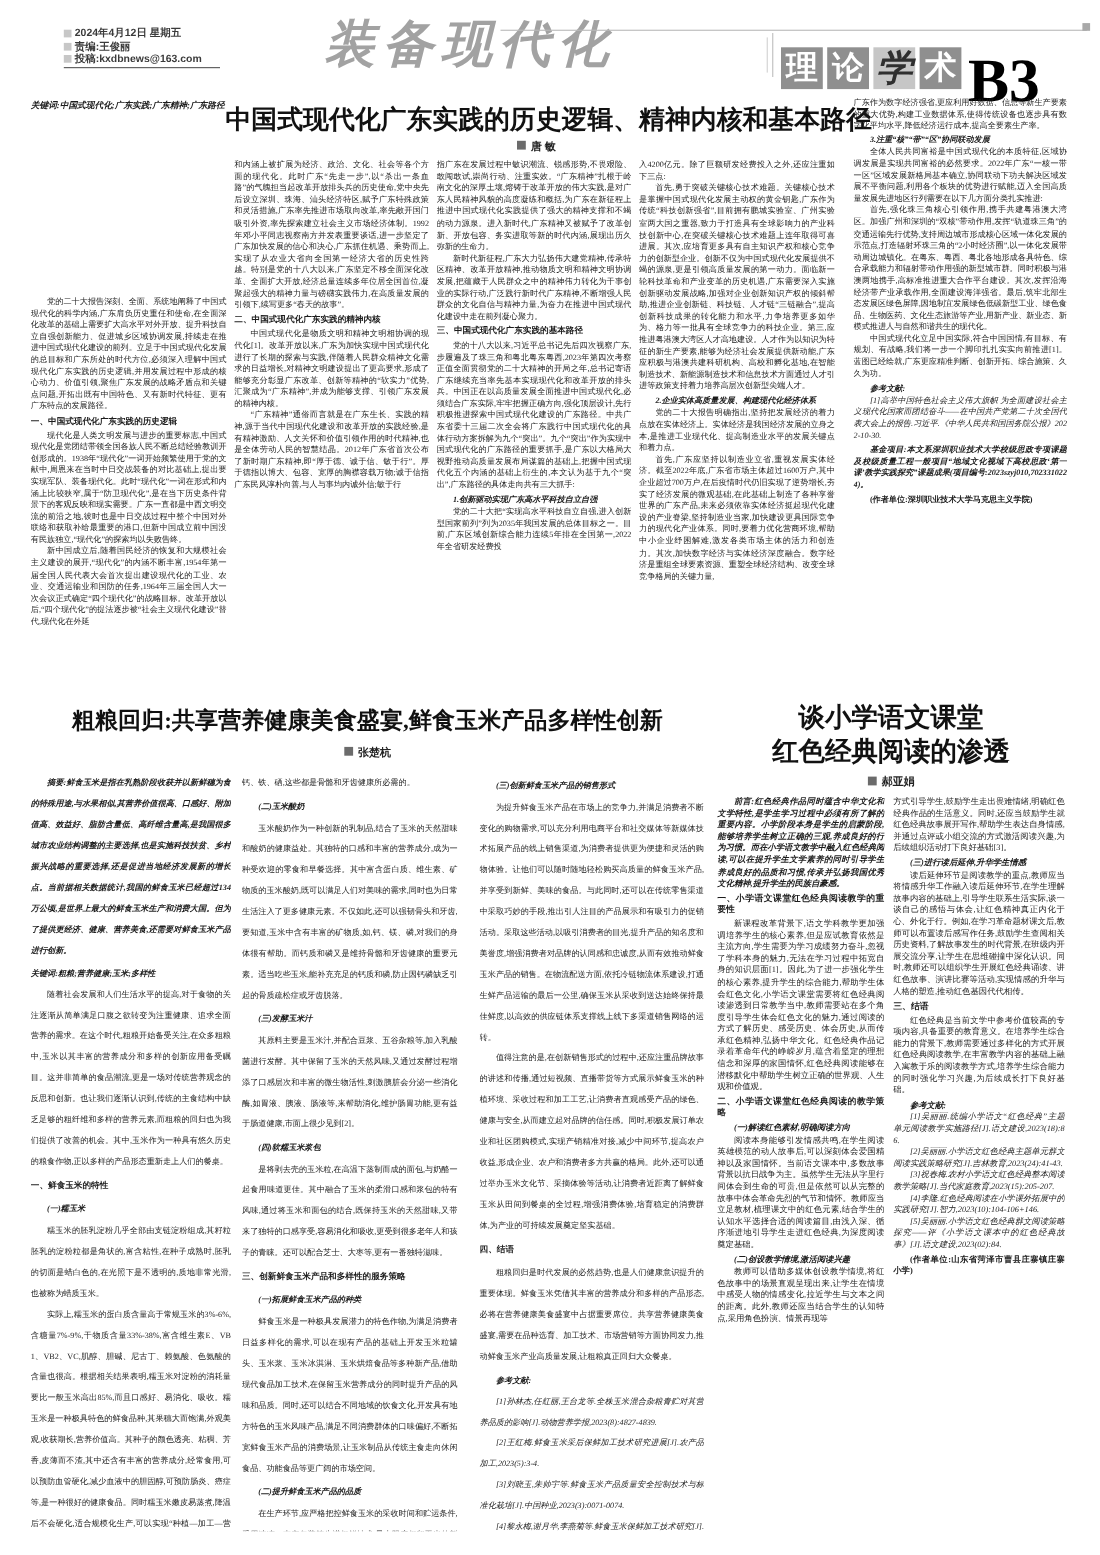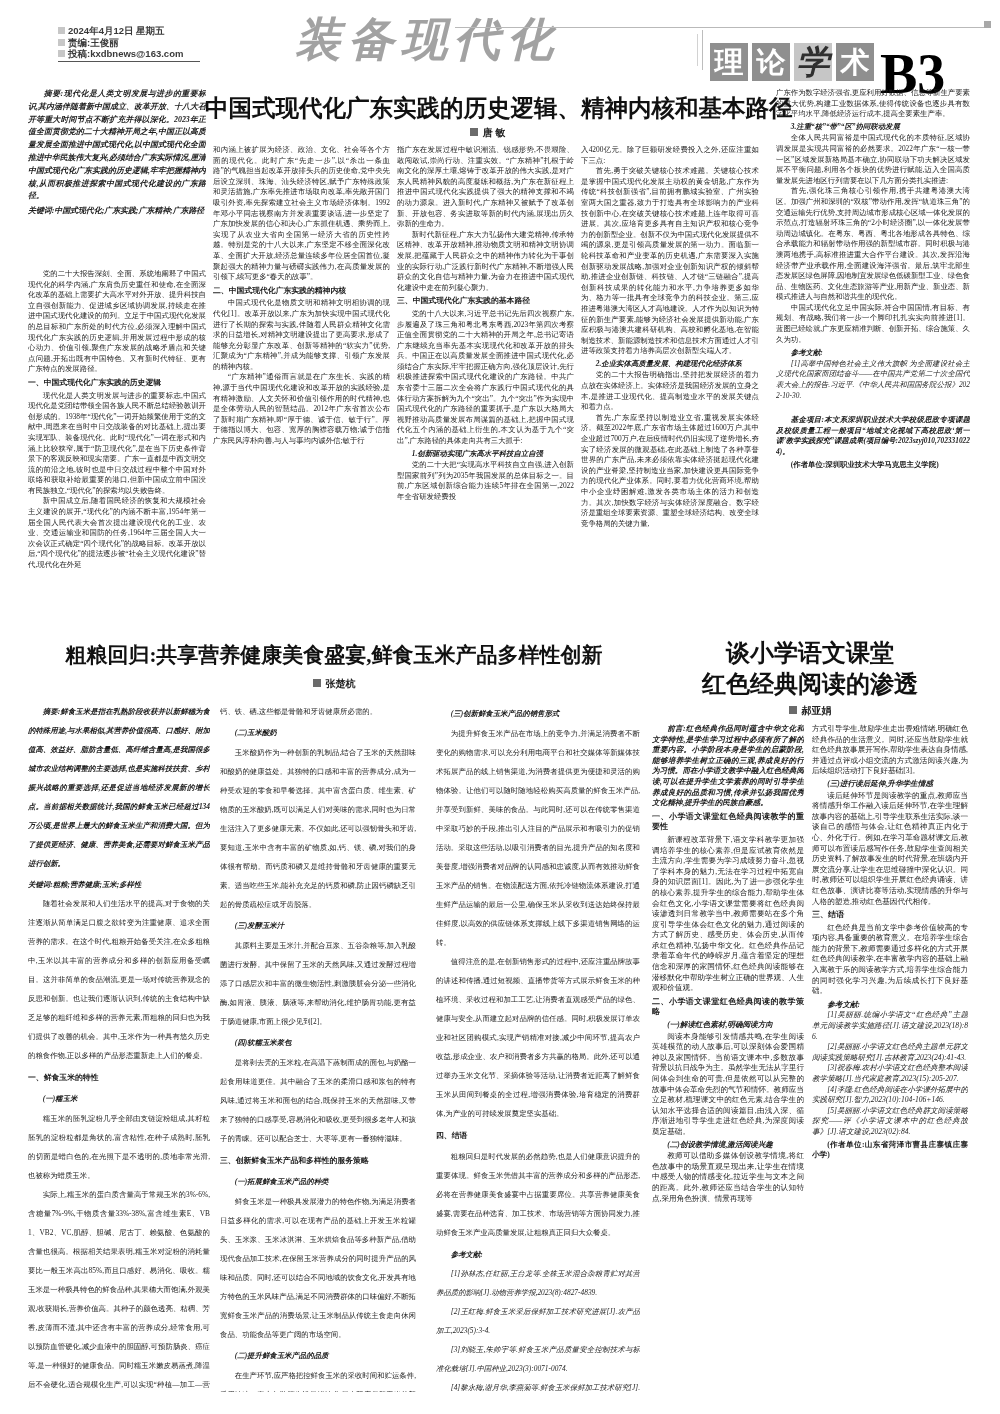--- a/index.html
+++ b/index.html
@@ -27,21 +27,21 @@
   
   .art-col{position:absolute;text-align:justify;word-break:break-all;overflow:hidden;}
   .art-col .p{text-indent:2em;margin:0;}
   .art-col .cont{text-indent:0;}
   .art-col .h{font-weight:bold;font-size:1.06em;margin:3px 0 2px;text-indent:0;}
   .art-col .h2{font-weight:bold;font-style:italic;margin:2px 0 1px;text-indent:2em;}
   .art-col .lead{font-weight:bold;font-style:italic;text-indent:2em;margin:0;}
   .art-col .kw{font-weight:bold;font-style:italic;text-indent:0;margin-top:2px;}
   .art-col .ref{font-style:italic;text-indent:2em;margin:0;}
   .art-col .reft{font-weight:bold;font-style:italic;text-indent:2em;margin-top:3px;}
-  .art-col .fund{font-weight:bold;font-style:italic;text-indent:2em;margin-top:14px;}
+  .art-col .fund{font-weight:bold;font-style:italic;text-indent:2em;margin-top:3px;}
   .art-col .affil{font-weight:bold;text-indent:2em;margin-top:2px;}
   
   .abs-box{left:28px;top:88px;width:178px;height:178px;font-size:7.9px;line-height:12.8px;}
   .m-title{position:absolute;left:205px;top:92px;width:565px;text-align:center;font-size:23.5px;
            font-weight:bold;white-space:nowrap;color:#111;}
   .byline{position:absolute;text-align:center;font-size:10px;font-weight:bold;color:#222;}
   .byline .sq{display:inline-block;width:8px;height:8px;background:#6b6b6b;margin-right:5px;}
   .m-byline{left:205px;top:126px;width:565px;}
   .mc{font-size:7.4px;line-height:10.6px;}
   .mc1{left:28px;top:269px;width:178px;height:368px;}
@@ -92,21 +92,20 @@
   <div class="hdr-vline2"></div>
   <div class="badges">
     <span class="badge">理</span>
     <span class="badge">论</span>
     <span class="badge badge-alt">学</span>
     <span class="badge">术</span>
     <span class="pageno">B3</span>
   </div>
 
   <div class="art-col abs-box">
-      <div class="lead">摘要:现代化是人类文明发展与进步的重要标识,其内涵伴随着新中国成立、改革开放、十八大召开等重大时间节点不断扩充并得以深化。2023年正值全面贯彻党的二十大精神开局之年,中国正以高质量发展全面推进中国式现代化,以中国式现代化全面推进中华民族伟大复兴,必须结合广东实际情况,厘清中国式现代化广东实践的历史逻辑,牢牢把握精神内核,从而积极推进探索中国式现代化建设的广东路径。</div>
       <div class="kw">关键词:中国式现代化;广东实践;广东精神;广东路径</div>
     </div>
   <div class="m-title">中国式现代化广东实践的历史逻辑、精神内核和基本路径</div>
   <div class="byline m-byline"><span class="sq"></span><span>唐 敏</span></div>
   <div class="art-col mc mc1">
       <div class="p">党的二十大报告深刻、全面、系统地阐释了中国式现代化的科学内涵,广东肩负历史重任和使命,在全面深化改革的基础上需要扩大高水平对外开放、提升科技自立自强创新能力、促进城乡区域协调发展,持续走在推进中国式现代化建设的前列。立足于中国式现代化发展的总目标和广东所处的时代方位,必须深入理解中国式现代化广东实践的历史逻辑,并用发展过程中形成的核心动力、价值引领,聚焦广东发展的战略矛盾点和关键点问题,开拓出既有中国特色、又有新时代特征、更有广东特点的发展路径。</div>
       <div class="h">一、中国式现代化广东实践的历史逻辑</div>
       <div class="p">现代化是人类文明发展与进步的重要标志,中国式现代化是党团结带领全国各族人民不断总结经验教训开创形成的。1938年“现代化”一词开始频繁使用于党的文献中,周恩来在当时中日交战装备的对比基础上,提出要实现军队、装备现代化。此时“现代化”一词在形式和内涵上比较狭窄,属于“防卫现代化”,是在当下历史条件背景下的客观反映和现实需要。广东一直都是中西文明交流的前沿之地,彼时也是中日交战过程中整个中国对外联络和获取补给最重要的港口,但新中国成立前中国没有民族独立,“现代化”的探索均以失败告终。</div>
       <div class="p">新中国成立后,随着国民经济的恢复和大规模社会主义建设的展开,“现代化”的内涵不断丰富,1954年第一届全国人民代表大会首次提出建设现代化的工业、农业、交通运输业和国防的任务,1964年三届全国人大一次会议正式确定“四个现代化”的战略目标。改革开放以后,“四个现代化”的提法逐步被“社会主义现代化建设”替代,现代化在外延</div>
     </div>

